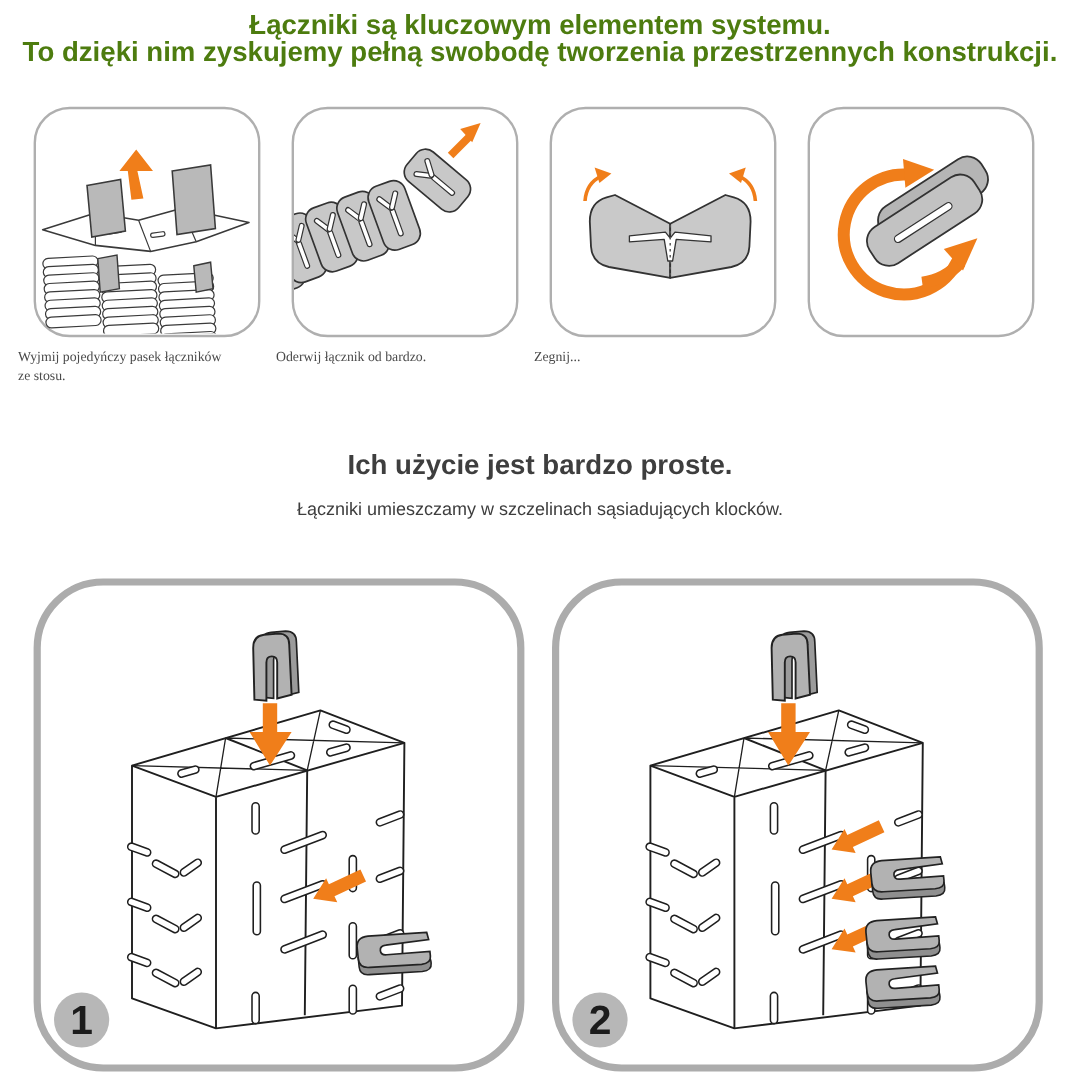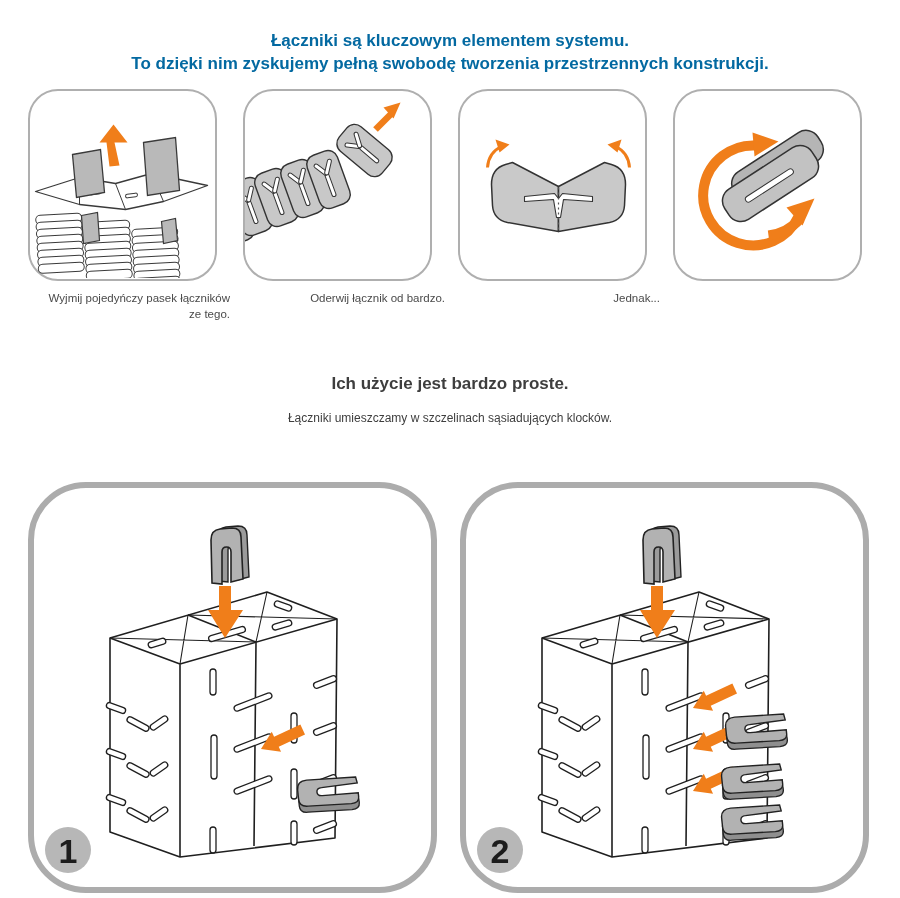--- a/index.html
+++ b/index.html
@@ -1,29 +1,29 @@
 <!DOCTYPE html>
 <html><head>
 <meta charset="utf-8">
 <style>
   html,body{margin:0;padding:0;background:#fff;}
   #page{position:relative;width:900px;height:898px;background:#fff;overflow:hidden;
         font-family:"Liberation Sans",sans-serif;}
-  .intro{position:absolute;top:29px;left:0;width:900px;text-align:center;
-         font-size:17px;font-weight:bold;color:#0369a1;line-height:23px;}
+  .intro{position:absolute;top:9px;left:0;width:900px;text-align:center;
+         font-size:23px;font-weight:bold;color:#4d7c0f;line-height:23px;}
   .step-panel{position:absolute;top:89px;width:189px;height:192px;box-sizing:border-box;
          border:2.5px solid #AFAFAF;border-radius:30px;background:#fff;}
   #step-1{left:28px;} #step-2{left:243px;} #step-3{left:458px;} #step-4{left:673px;}
   .step-panel svg{position:absolute;left:0;top:0;}
-  .step-caption{position:absolute;top:290px;width:215px;text-align:right;
-         font-size:11.5px;line-height:16px;color:#4A4A4A;}
+  .step-caption{position:absolute;top:290px;width:215px;text-align:left;
+         font-size:11.5px;line-height:16px;color:#4A4A4A;font-family:Liberation Serif, serif;}
   #cap-1{left:15px;} #cap-2{left:230px;} #cap-3{left:445px;} #cap-4{left:660px;}
   .usage{position:absolute;top:374px;left:0;width:900px;text-align:center;color:#3E3E3E;}
-  .usage h2{margin:0 0 9px 0;font-size:17px;font-weight:bold;color:#3E3E3E;}
-  .usage p{margin:16px;font-size:12px;line-height:16px;}
+  .usage h2{margin:0 0 9px 0;font-size:23px;font-weight:bold;color:#3E3E3E;}
+  .usage p{margin:16px;font-size:15px;line-height:16px;}
   .usage b{font-weight:bold;}
   .example-panel{position:absolute;top:482px;width:409px;height:411px;box-sizing:border-box;
          border:6px solid #ACACAC;border-radius:58px;background:#fff;}
   #example-1{left:28px;} #example-2{left:460px;}
   .example-panel svg{position:absolute;left:0;top:0;}
   svg text{font-family:"Liberation Sans",sans-serif;}
 </style>
 </head>
 <body>
 
@@ -129,27 +129,27 @@
       </g>
       <g>
         <path d="M96,147 A52,52 0 0 0 128,130" stroke="#F07E1A" stroke-width="10" fill="none"></path>
         <polygon points="142,110 114,119 130,137" fill="#F07E1A"></polygon>
       </g>
     </svg>
   </div>
 
   <div class="step-caption" id="cap-1">
     <div>Wyjmij pojedyńczy pasek łączników</div>
-    <div>ze tego.</div>
+    <div>ze stosu.</div>
   </div>
   <div class="step-caption" id="cap-2">
     <div>Oderwij łącznik od bardzo.</div>
   </div>
   <div class="step-caption" id="cap-3">
-    <div>Jednak...</div>
+    <div>Zegnij...</div>
   </div>
 
   <div class="usage">
     <h2>Ich użycie jest bardzo proste.</h2>
     <p>Łączniki umieszczamy w szczelinach sąsiadujących klocków.</p>
   </div>
 
   <div class="example-panel" id="example-1">
     <svg width="397" height="399" viewBox="6 6 397 399">
       <defs>

